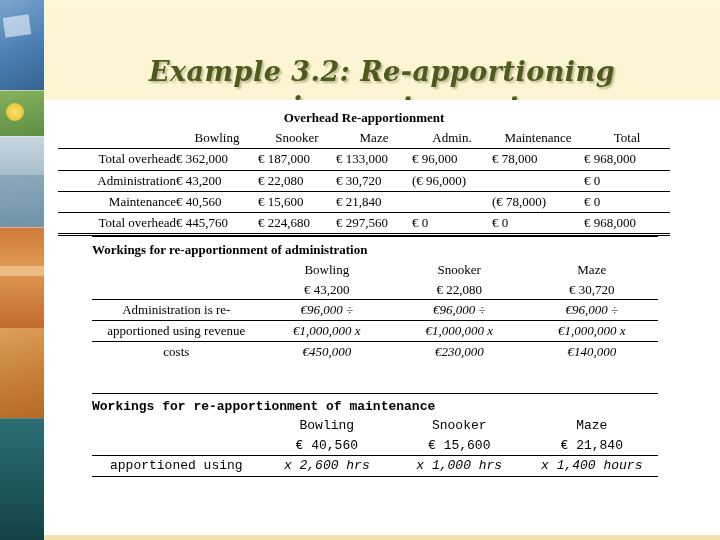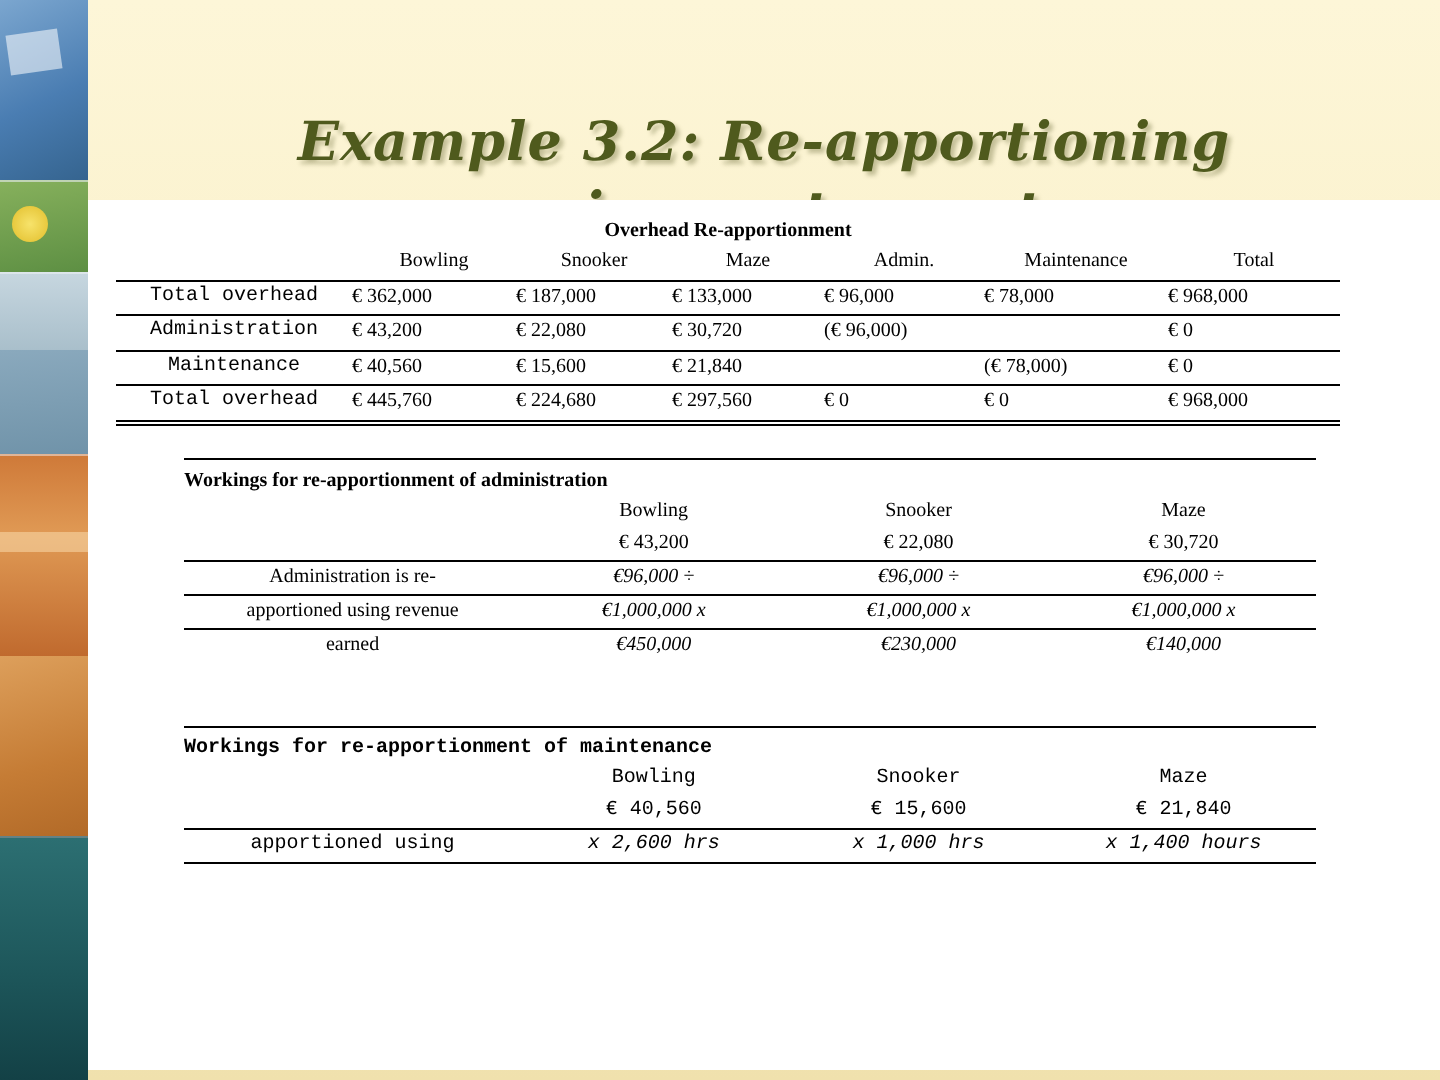--- a/index.html
+++ b/index.html
@@ -31,40 +31,40 @@
     font-weight:bold;font-style:italic;font-size:27px;line-height:1.3;
     color:#4f5a1d;letter-spacing:.5px;
     text-shadow:2px 2px 2px rgba(110,110,60,.40);
     margin-top:28px;
   }
 
   
   .panel{
     position:absolute;left:44px;top:100px;right:0;bottom:5px;
     background:#ffffff;z-index:2;padding-top:10px;
-    font-size:10px;
+    font-size:13px;
   }
 
   
   .t1-title{width:612px;margin:0 0 2px 14px;text-align:center;font-weight:bold;}
   table{border-collapse:collapse;table-layout:fixed;}
   .t1{width:612px;margin-left:14px;}
   .t1 th,.t1 td{padding:2px 0;line-height:1.25;font-weight:normal;}
   .t1 th{text-align:center;border-bottom:1px solid #000;}
   .t1 th.lbl{text-align:left;}
   .t1 td{text-align:left;padding-right:10px;}
-  .t1 td.lbl{text-align:center;padding-right:0;font-family:Liberation Mono, monospace;}
+  .t1 td.lbl{text-align:right;padding-right:0;}
   .t1 tr.rule td{border-bottom:1px solid #000;}
   .t1 tr.total td{border-bottom:3px double #000;}
   .c-label{width:118px;} .c-bowl{width:82px;} .c-snook{width:78px;}
   .c-maze{width:76px;} .c-admin{width:80px;} .c-maint{width:92px;} .c-total{width:86px;}
 
   
   .section{margin-left:48px;width:566px;}
-  .sec-admin{margin-top:16px;}
+  .sec-admin{margin-top:0;}
   .sec-maint{margin-top:32px;font-family:Liberation Mono, monospace;}
   .wtitle{border-top:1px solid #000;padding-top:5px;font-weight:bold;margin-bottom:2px;}
   .wtable{width:566px;}
   .wtable td{padding:2px 0;line-height:1.2;text-align:center;}
   .wtable td.wlbl{text-align:center;width:168px;}
   .wtable col.wc{width:132px;}
   .wtable tr.rule td{border-bottom:1px solid #000;}
   .wtable td.f{font-style:italic;}
 </style>
 </head>
@@ -180,21 +180,21 @@
           <td class="f">€96,000 ÷</td>
           <td class="f">€96,000 ÷</td>
         </tr>
         <tr class="rule">
           <td class="wlbl">apportioned using revenue</td>
           <td class="f">€1,000,000 x</td>
           <td class="f">€1,000,000 x</td>
           <td class="f">€1,000,000 x</td>
         </tr>
         <tr>
-          <td class="wlbl">earned</td>
+          <td class="wlbl">costs</td>
           <td class="f">€450,000</td>
           <td class="f">€230,000</td>
           <td class="f">€140,000</td>
         </tr>
       </tbody>
         </table>
     </div>
 
     <div class="section sec-maint">
       <div class="wtitle">Workings for re-apportionment of maintenance</div>

